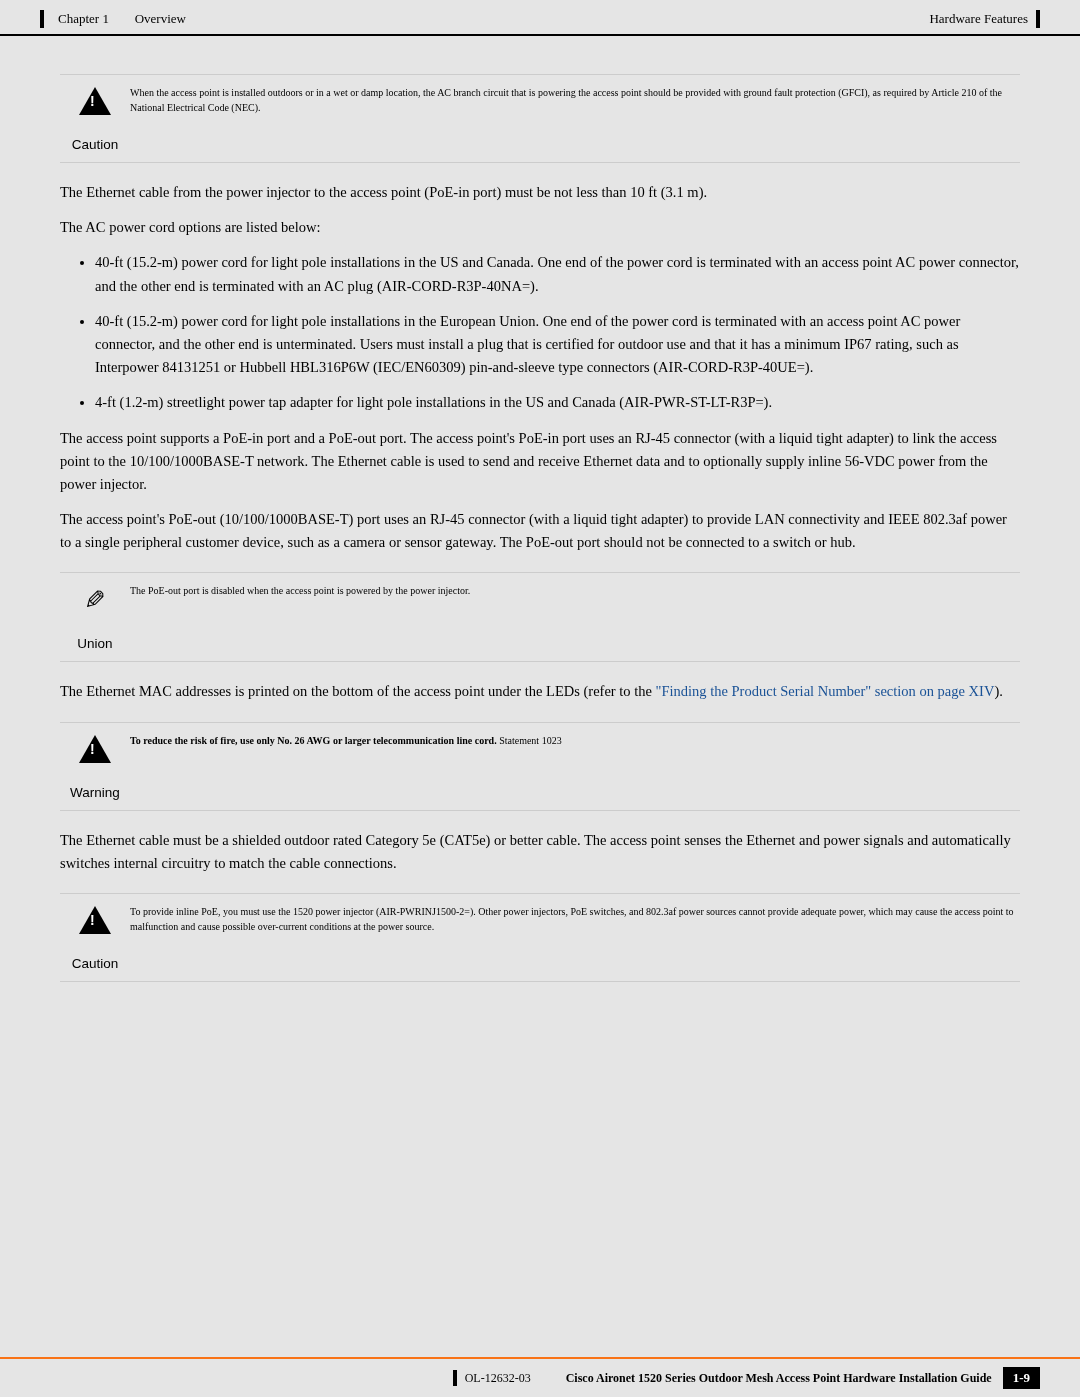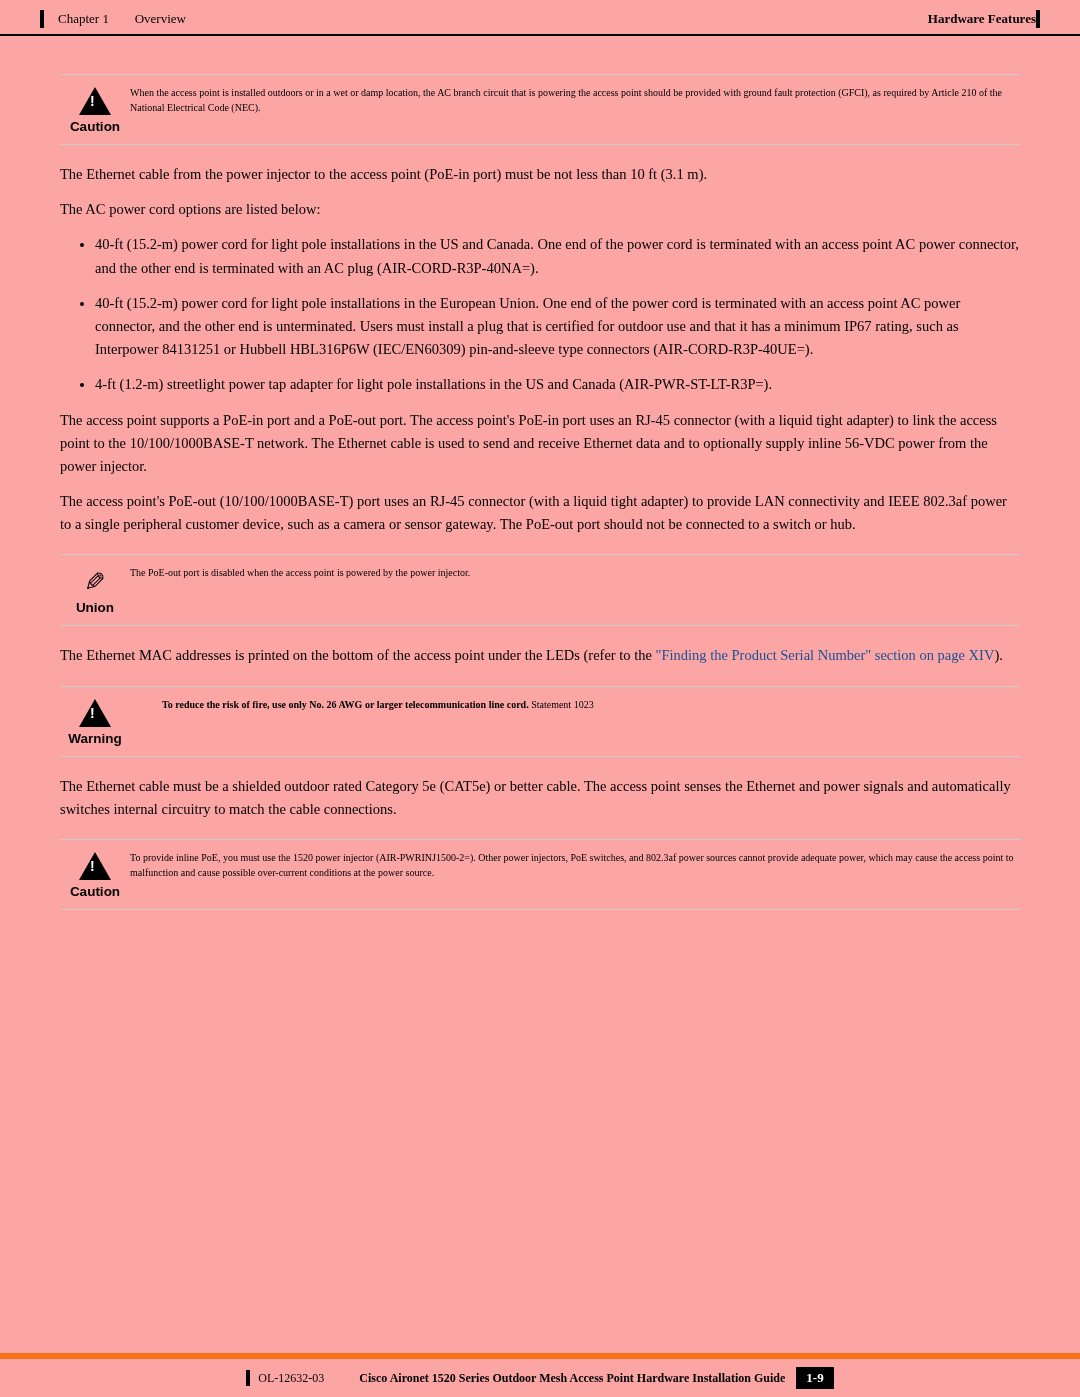--- a/index.html
+++ b/index.html
@@ -12,21 +12,21 @@
       width: 1080px;
       min-height: 1397px;
       position: relative;
     }
 
     .page {
       width: 1080px;
       min-height: 1397px;
       padding: 0;
       position: relative;
-      background: #fca5a5;
+      background: #e5e5e5;
     }
 
     
     .header {
       display: flex;
       justify-content: space-between;
       align-items: center;
       padding: 10px 40px 6px 40px;
       border-bottom: 2px solid #000;
       margin-bottom: 0;
@@ -42,24 +42,24 @@
     .header-left .bar {
       width: 4px;
       height: 18px;
       background: #000;
       display: inline-block;
       margin-right: 6px;
     }
 
     .header-right {
       font-size: 13px;
-      font-weight: bold;
-      display: flex;
-      align-items: center;
-      gap: 0;
+      font-weight: normal;
+      display: flex;
+      align-items: center;
+      gap: 8px;
       margin-left: 32px;
     }
 
     .header-right .bar {
       width: 4px;
       height: 18px;
       background: #000;
       display: inline-block;
     }
 
@@ -81,23 +81,23 @@
     .notice-icon {
       width: 70px;
       flex-shrink: 0;
       display: flex;
       flex-direction: column;
       align-items: center;
       padding-top: 2px;
     }
 
     .notice-label {
-      font-weight: bold;
+      font-weight: normal;
       font-size: 13.5px;
-      margin-top: 2px;
+      margin-top: 20px;
       font-family: Arial, sans-serif;
     }
 
     .notice-text {
       flex: 1;
       font-size: 10px;
       line-height: 1.5;
     }
 
     
@@ -162,23 +162,23 @@
       color: #1a5296;
       text-decoration: none;
     }
 
     
     .footer {
       position: absolute;
       bottom: 0;
       left: 0;
       right: 0;
-      border-top: 6px solid #f97316;
-      display: flex;
-      justify-content: center;
+      border-top: 2px solid #f97316;
+      display: flex;
+      justify-content: flex-end;
       align-items: center;
       padding: 8px 40px;
     }
 
     .footer-left {
       display: flex;
       align-items: center;
       gap: 8px;
       font-size: 12px;
     }
@@ -206,21 +206,20 @@
     .footer-right .page-num-box {
       background: #000;
       color: #fff;
       padding: 3px 10px;
       font-size: 13px;
       font-weight: bold;
     }
 
     .warning-text-bold {
       font-weight: bold;
-      margin-left: 32px;
     }
   </style>
 </head>
 <body>
 
 <div class="page">
 
   <div class="header">
     <div class="header-left">
       <span class="bar"></span>

